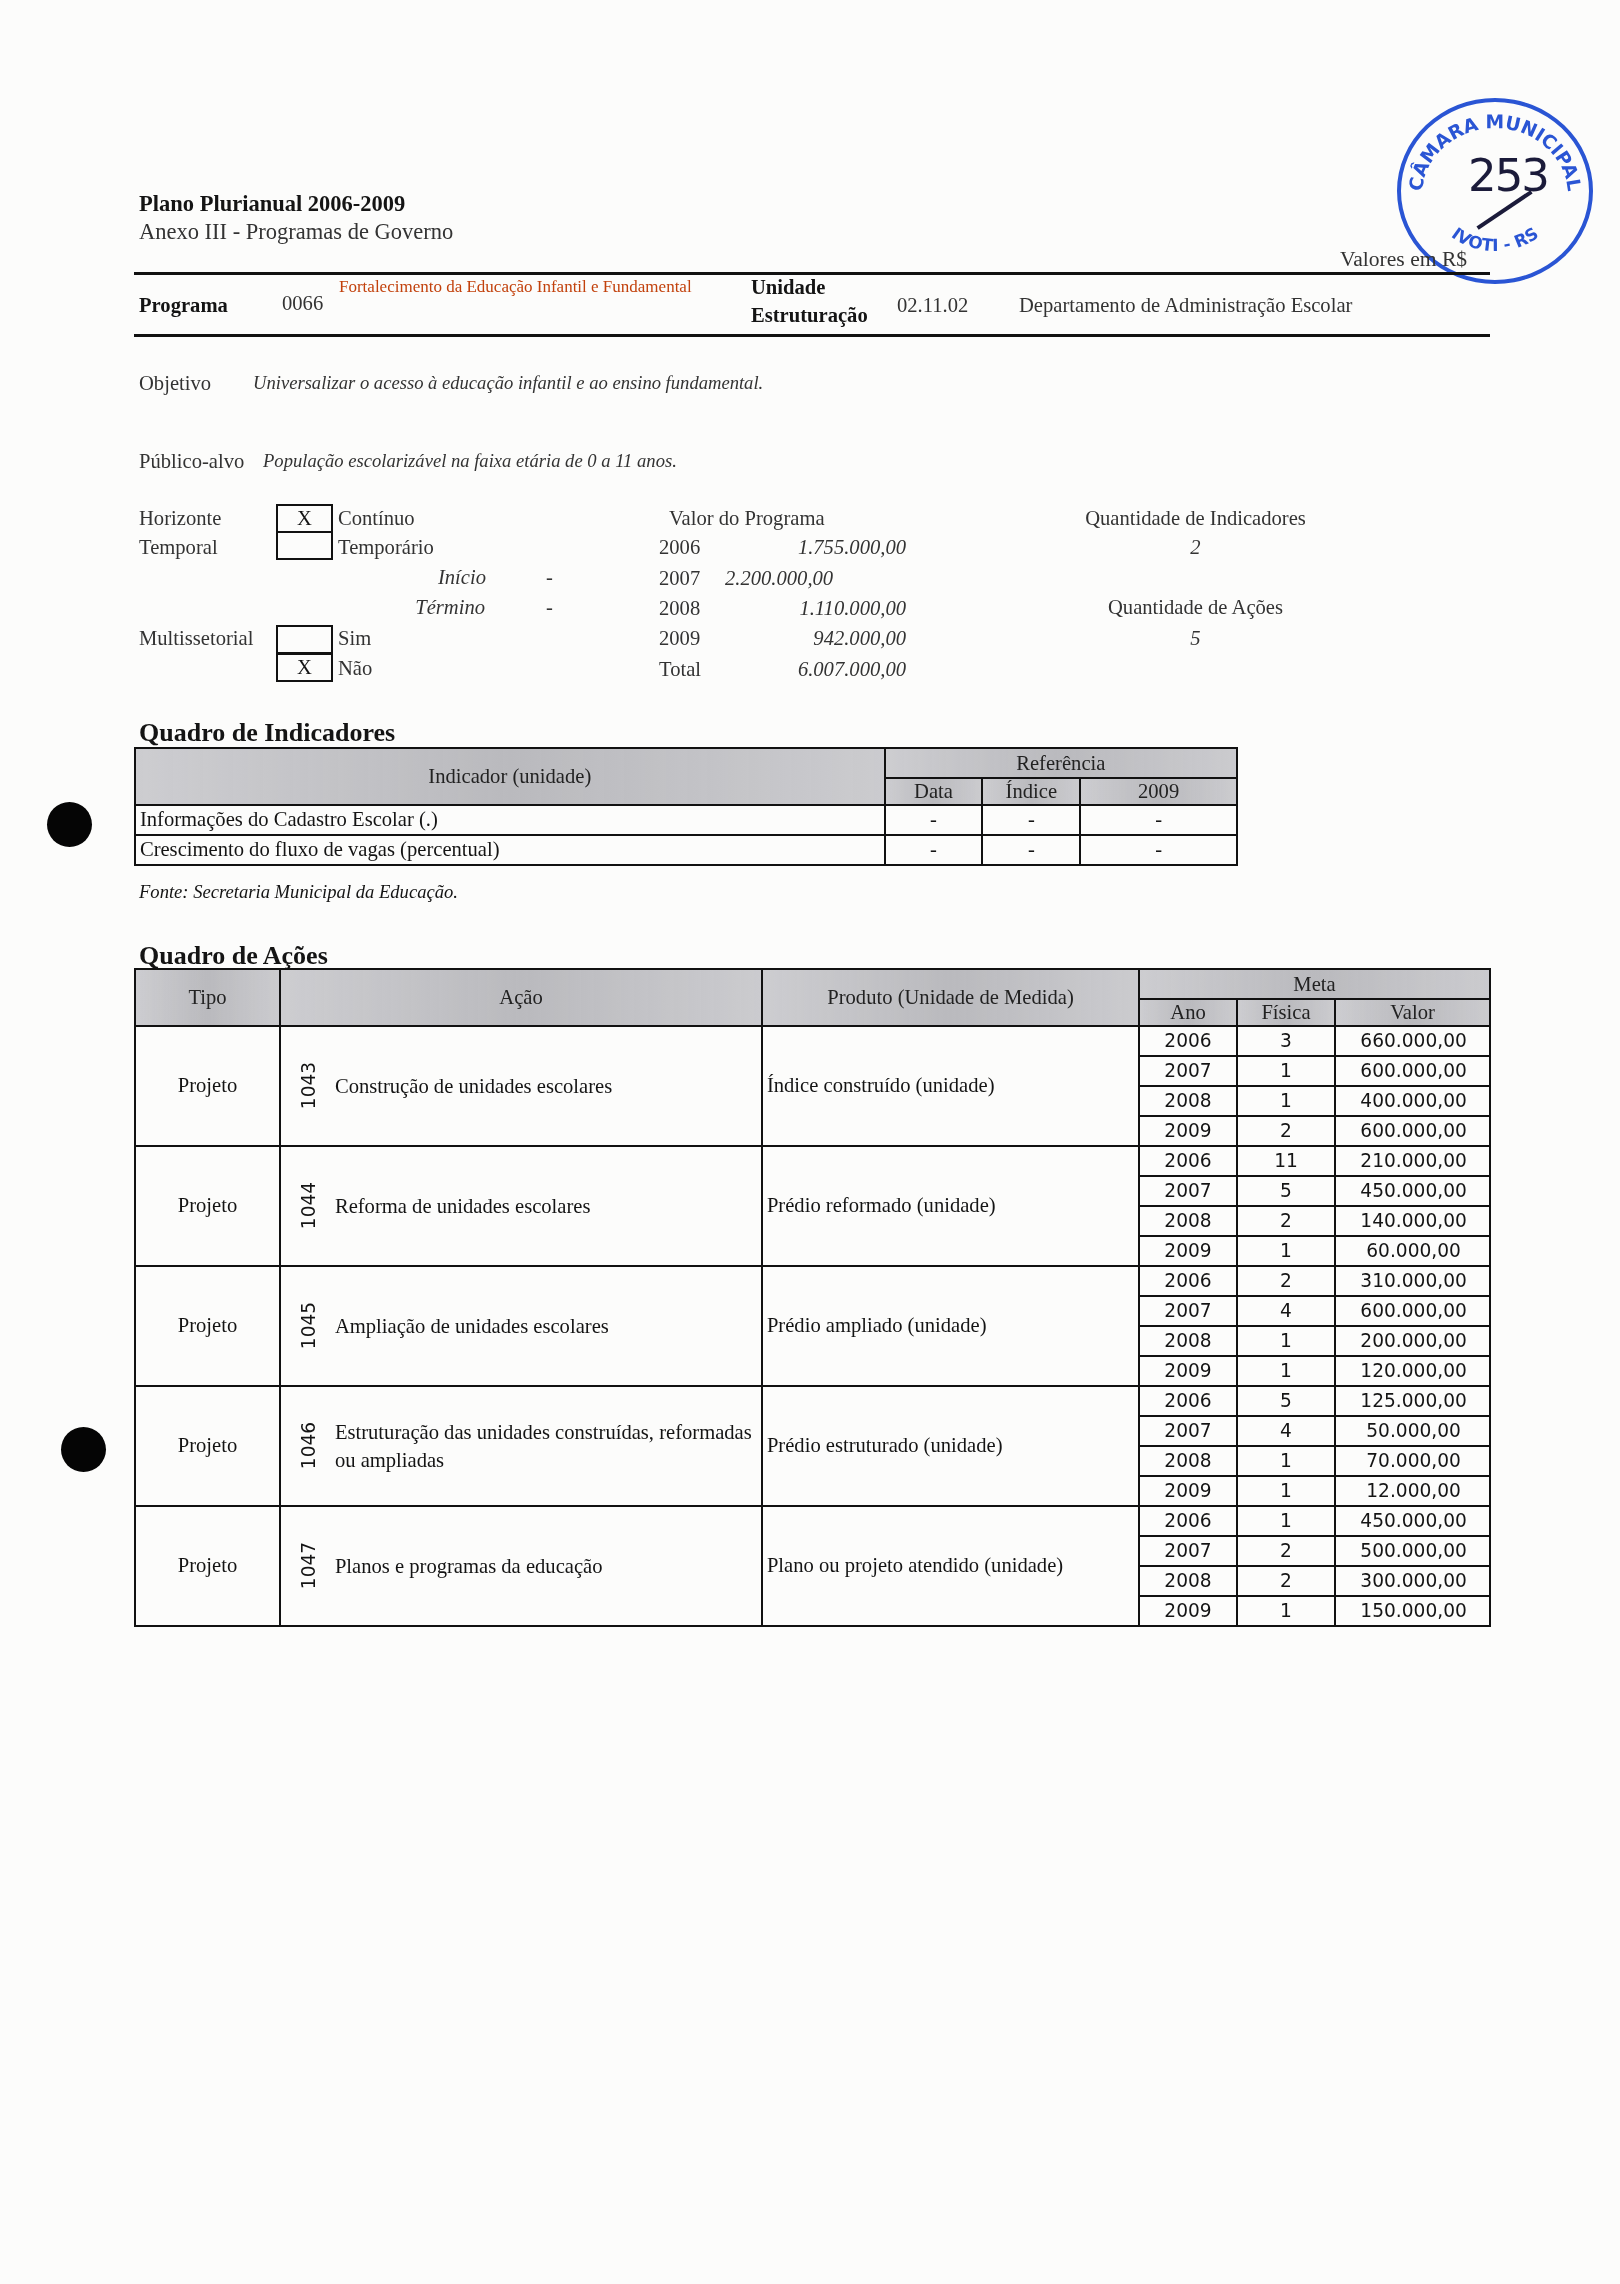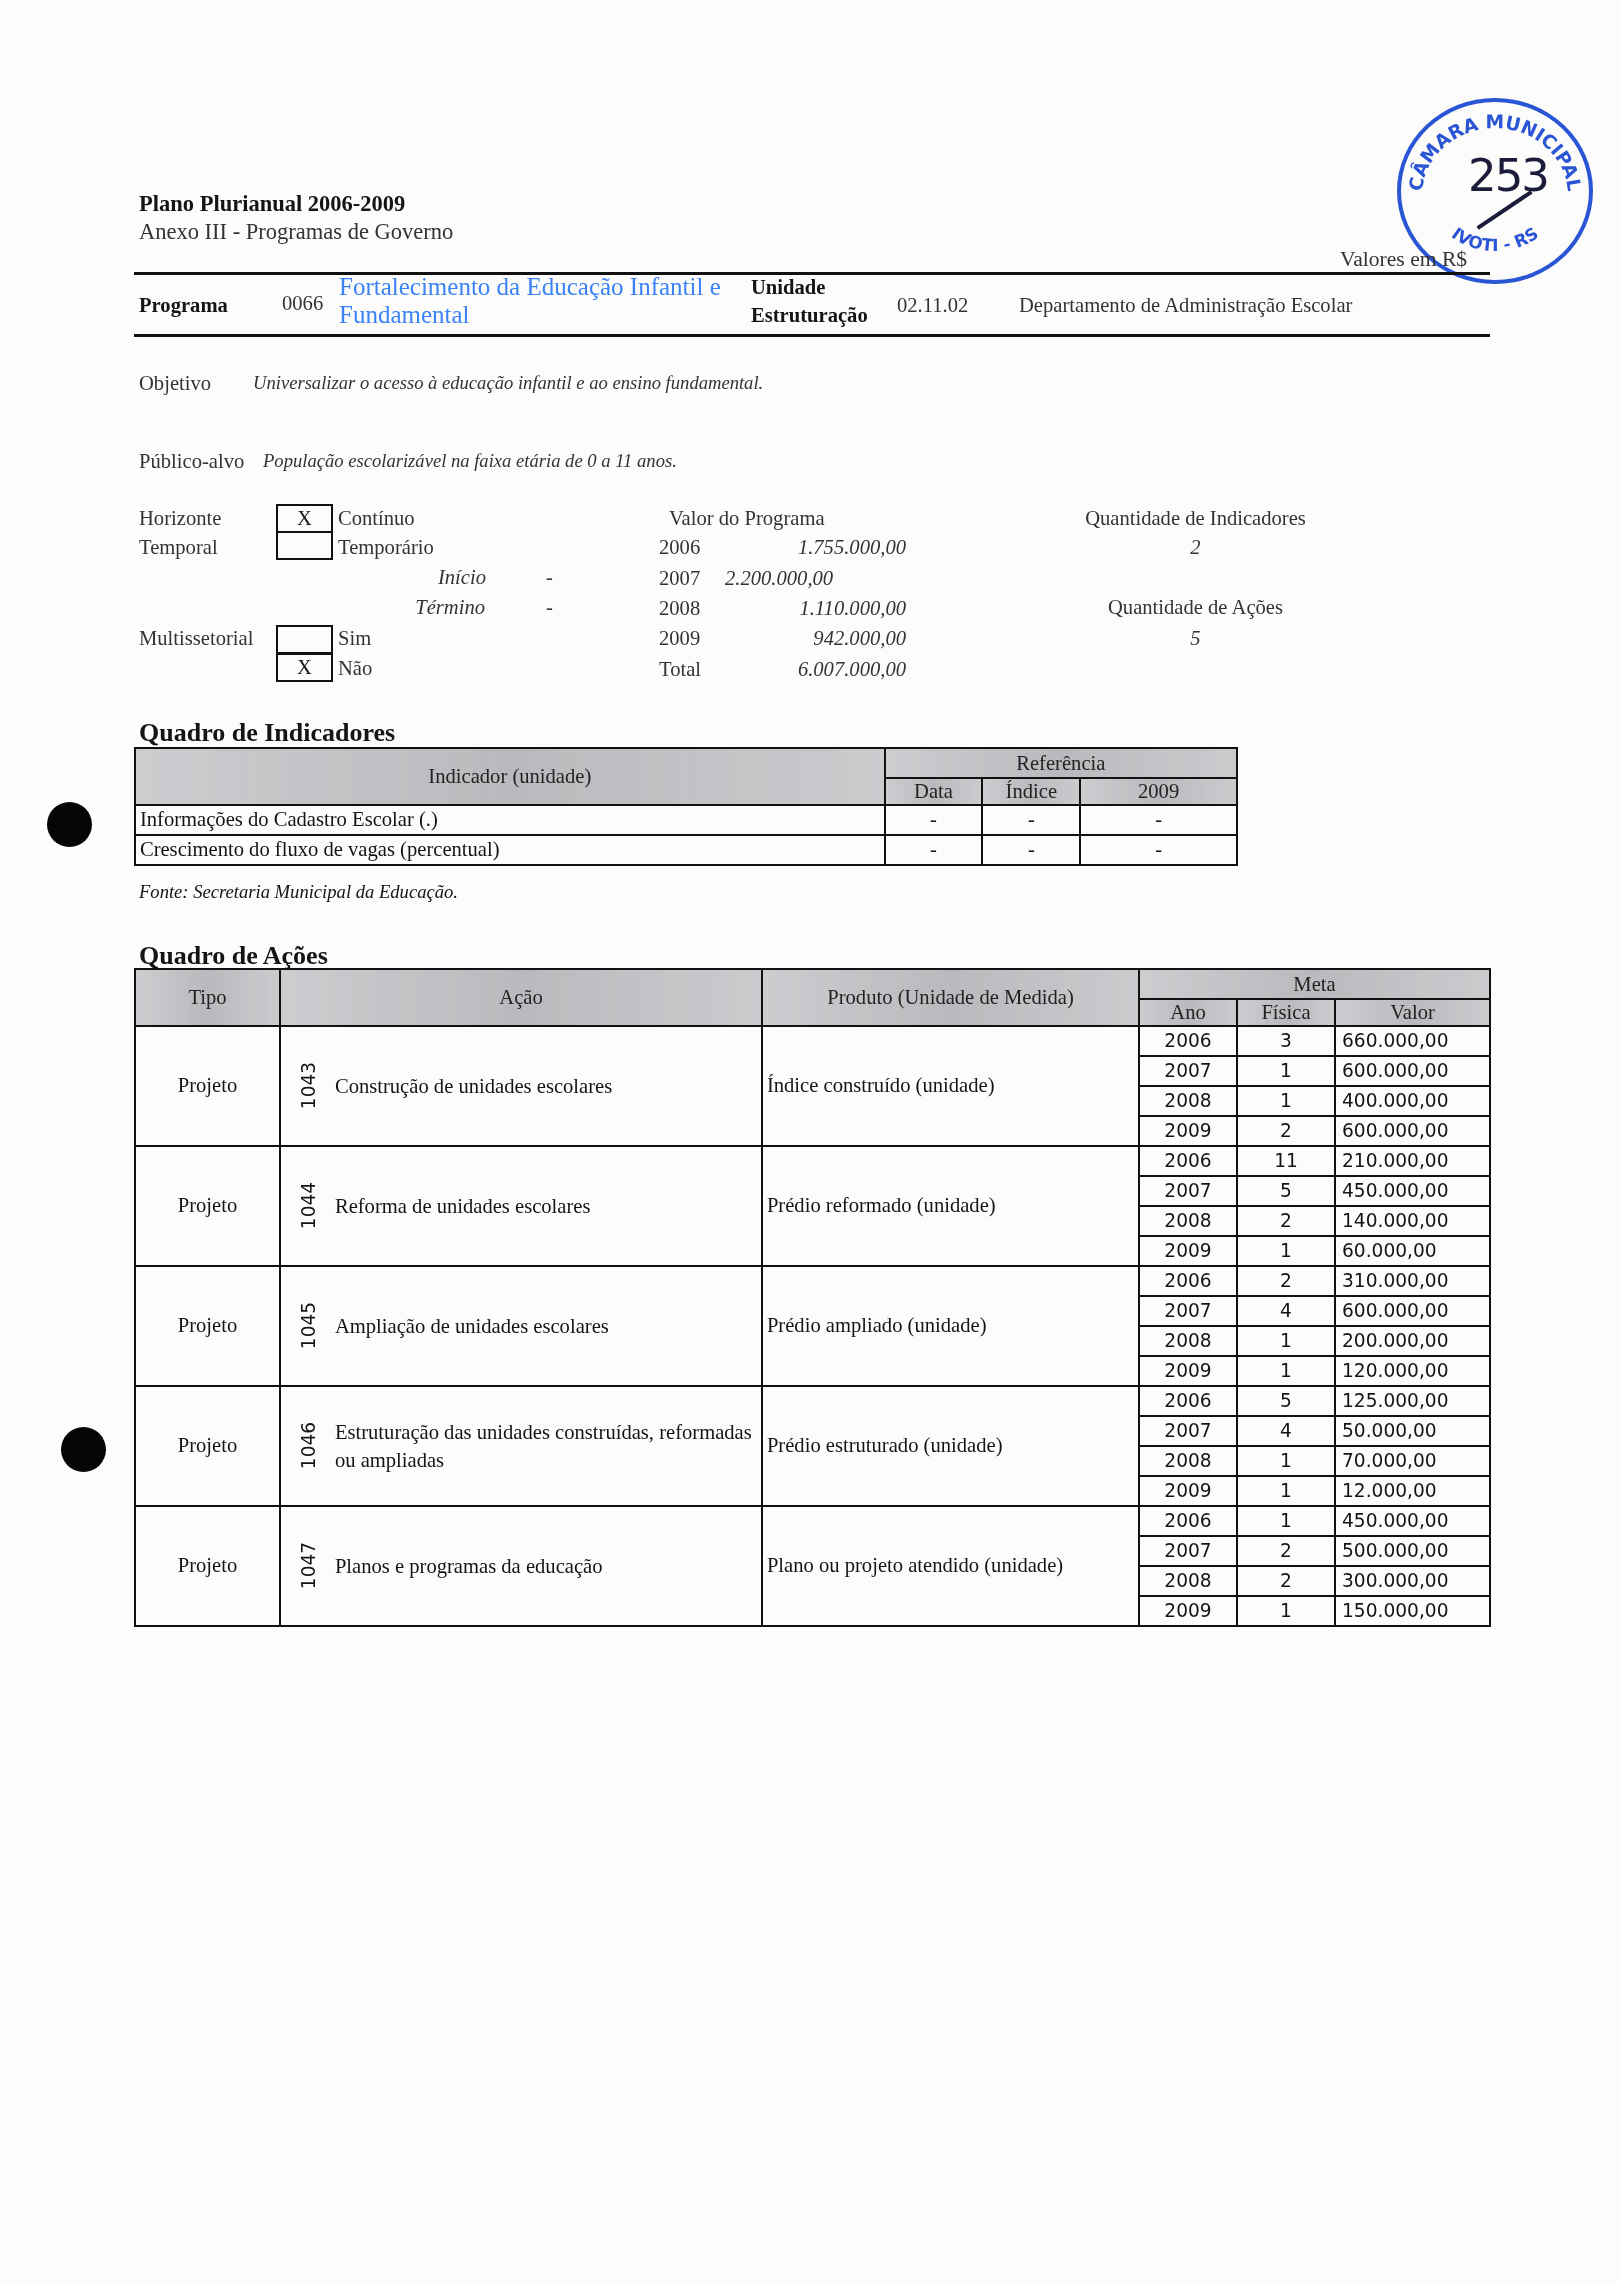--- a/index.html
+++ b/index.html
@@ -18,35 +18,35 @@
   .stamp .hand { position:absolute; left:67px; top:47px; font-family:"DejaVu Sans", sans-serif; font-size:45px; color:#1b1b3a; letter-spacing:-2px; }
   .stamp .slash { position:absolute; left:71px; top:106px; width:65px; height:3.9px; background:#1b1b3a; transform:rotate(-34deg); }
 
   .title { left:139px; top:191px; font-size:22.5px; font-weight:bold; }
   .subtitle { left:139px; top:219px; font-size:22.5px; color:#333; }
   .valores { left:1340px; top:247px; font-size:21.6px; color:#333; }
   .rule { position:absolute; left:134px; width:1356px; height:2.9px; background:#111; }
 
   .prog-label { left:139px; top:294px; font-size:20.6px; font-weight:bold; }
   .prog-code { left:282px; top:292px; font-size:20.6px; color:#333; }
-  .prog-name { left:339px; top:273px; width:392px; font-size:25px; line-height:28px; color:#3b82f6; }
+  .prog-name { left:339px; top:273px; width:392px; font-size:17px; line-height:28px; color:#c2410c; }
   .unid-label { left:751px; top:273px; font-size:20.6px; font-weight:bold; line-height:28px; }
   .unid-code { left:897px; top:294px; font-size:20.6px; color:#333; }
   .unid-name { left:1019px; top:294px; font-size:20.6px; color:#333; }
 
   .lbl { font-size:20.6px; color:#333; }
   .ital { font-style:italic; }
 
   .cb { position:absolute; width:57px; height:29px; border:2px solid #111; box-sizing:border-box; font-size:20.6px; text-align:center; line-height:25.5px; }
 
   table { border-collapse:collapse; position:absolute; }
   td, th { border:2px solid #111; font-weight:normal; font-size:20.6px; padding:0 3.9px; }
   .hdr { background:#c4c4c8; background-image:linear-gradient(90deg, rgba(255,255,255,.15), rgba(0,0,0,.05), rgba(255,255,255,.12)); color:#222; text-align:center; }
   .c { text-align:center; }
-  .r { text-align:left;padding-left:6px; }
+  .r { text-align:center;padding-left:6px; }
   .num { font-family:"DejaVu Sans", sans-serif; font-size:18.6px; }
 
   .section-title { font-size:26px; font-weight:bold; }
   .code-vert { display:inline-block; transform:rotate(-90deg); font-family:"DejaVu Sans", sans-serif; font-size:18.6px; }
 </style>
 </head>
 <body>
 
 <div class="punch" style="left:47px; top:802px;"></div>
 <div class="punch" style="left:61px; top:1427px;"></div>

